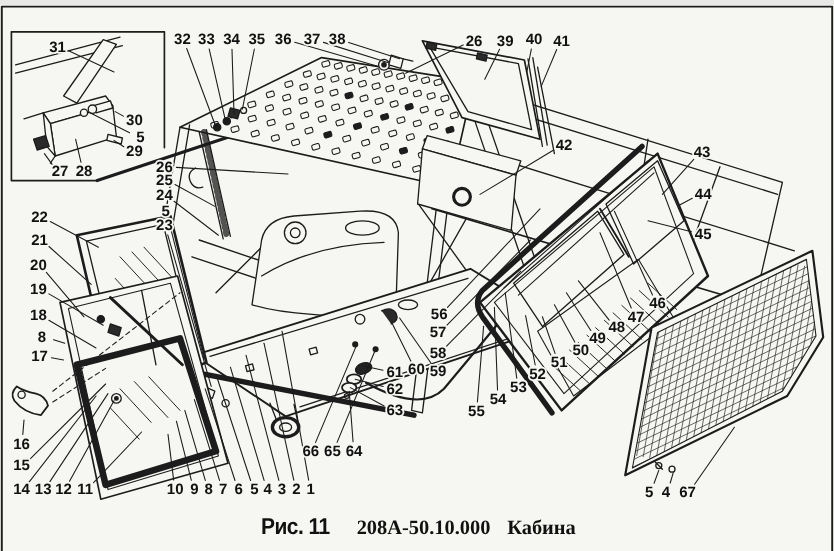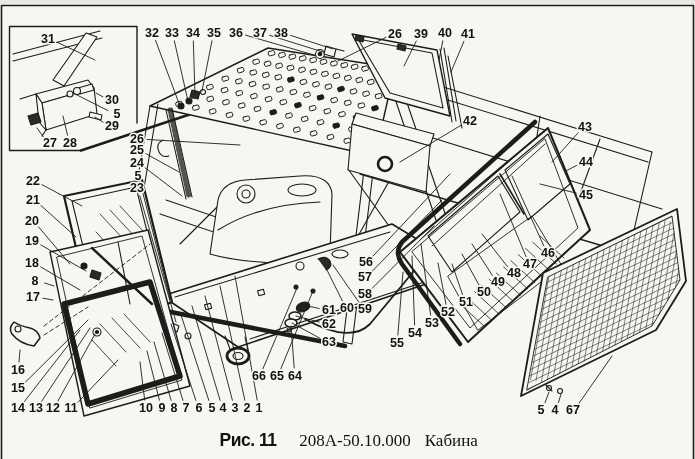--- a/index.html
+++ b/index.html
@@ -16,21 +16,21 @@
     color:#111;
     text-align:center;
   }
   .caption .fig{
     font-family:"Liberation Sans", sans-serif;
     font-weight:bold;font-size:19px;letter-spacing:-0.5px;
     transform:scaleX(.92);
   }
   .caption .code-title{
     font-family:"Liberation Serif", serif;
-    font-weight:normal;font-size:17px;display:flex;gap:14px;
+    font-weight:bold;font-size:17px;display:flex;gap:14px;
   }
   text.callout{
     font-family:"Liberation Sans", sans-serif;
     font-weight:bold;font-size:12.5px;fill:#111;
     paint-order:stroke;stroke:#f6f6f2;stroke-width:3px;stroke-linejoin:round;
   }
 </style>
 </head>
 <body>
 

